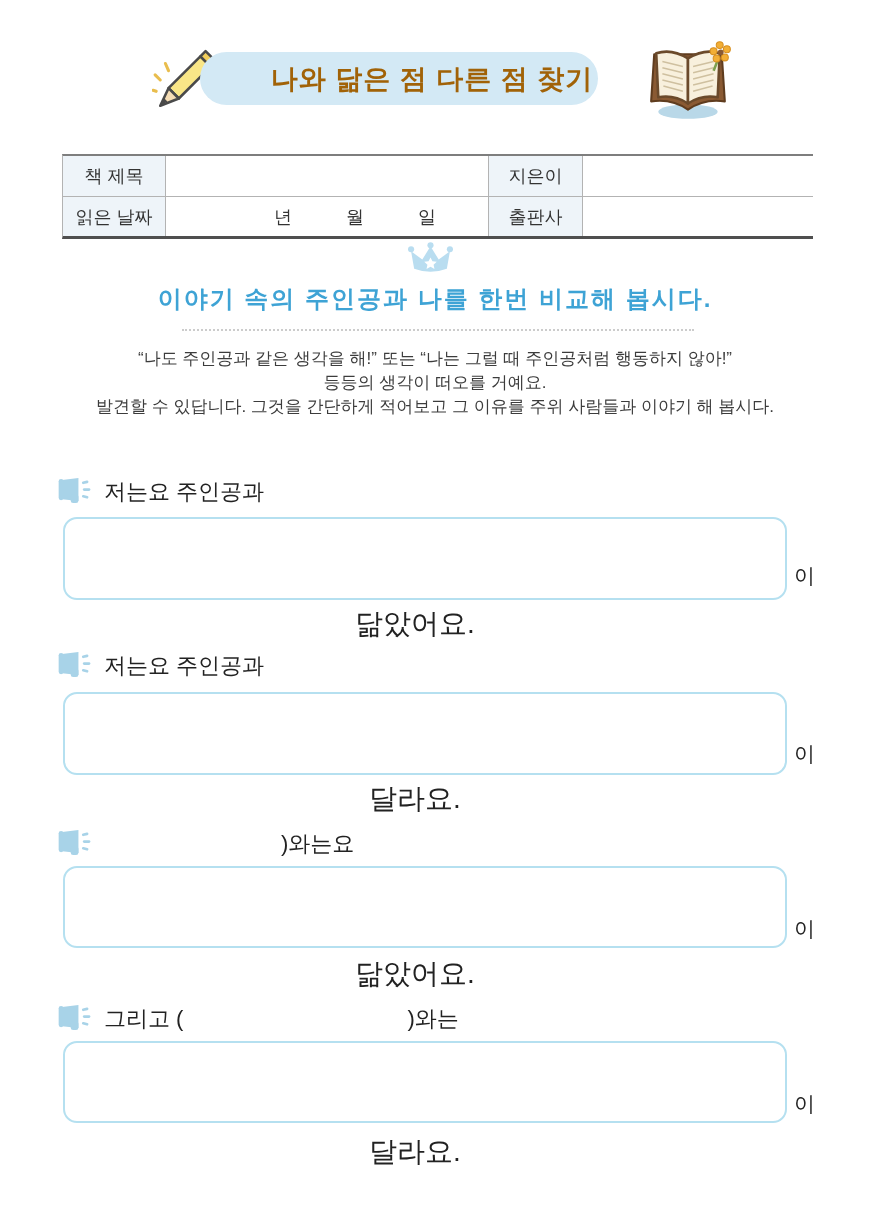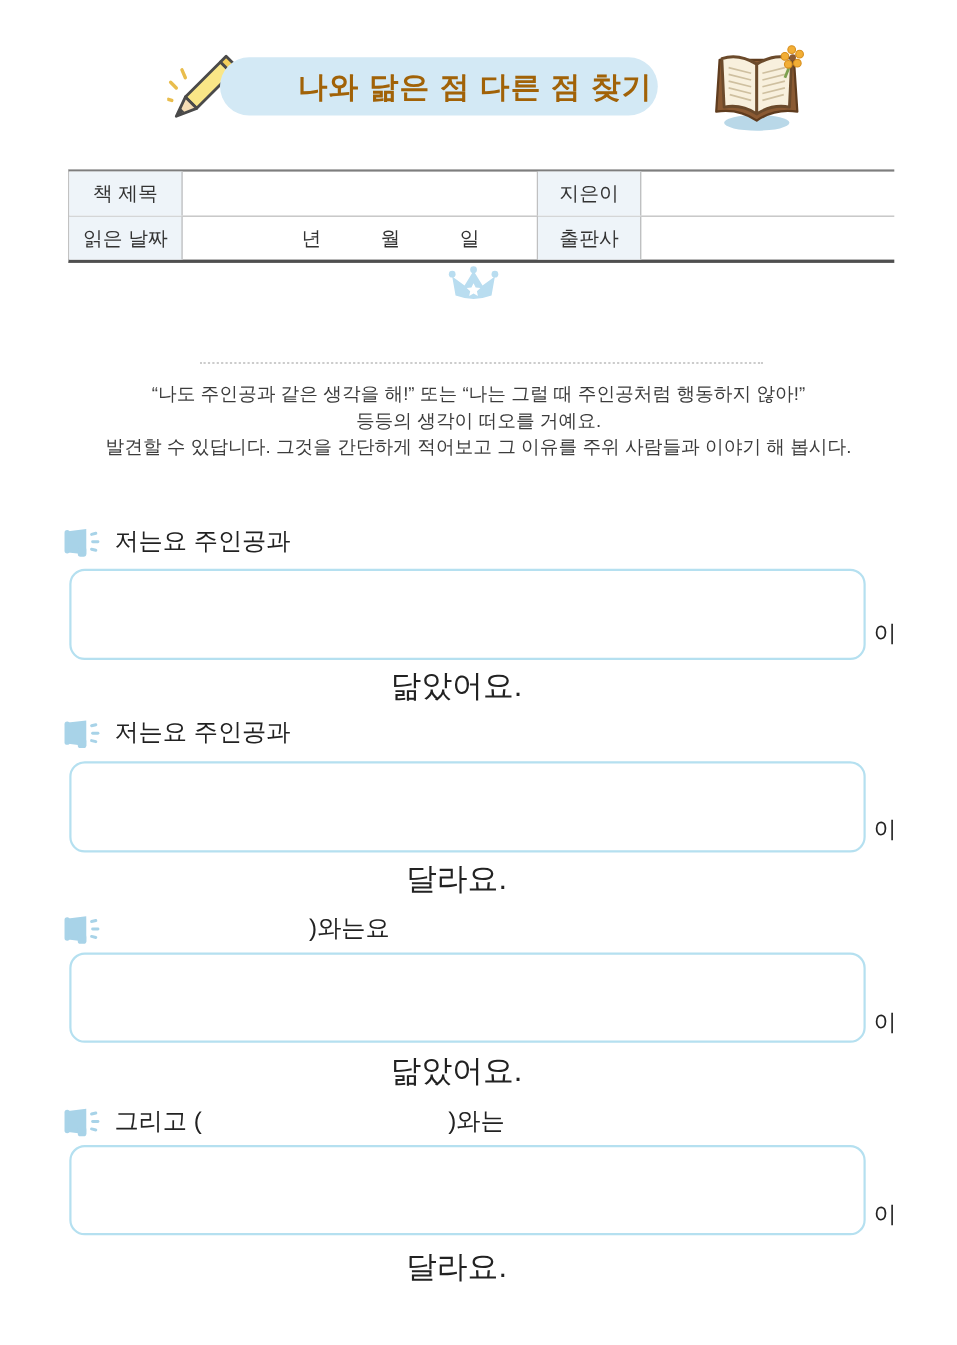--- a/index.html
+++ b/index.html
@@ -27,21 +27,21 @@
 
   
   .crown { position:absolute; left:407px; top:241px; width:47px; height:35px; }
   .subtitle { position:absolute; left:0; top:283px; width:870px; text-align:center;
               font-size:24px; font-weight:bold; color:#3ea3d5; letter-spacing:2px; }
   .dotted-divider { position:absolute; left:182px; top:329px; width:512px; border-top:2px dotted #cccccc; }
   .paragraph { position:absolute; left:0; top:347px; width:870px; text-align:center;
                font-size:17px; line-height:24px; color:#3c3c3c; }
 
   
-  .prompt { position:absolute; left:58px; display:flex; align-items:flex-end; gap:9px;
+  .prompt { position:absolute; left:58px; display:flex; align-items:flex-start; gap:9px;
             font-size:22px; color:#222; white-space:nowrap; }
   .mega { width:37px; height:27px; flex:0 0 auto; }
   .blank { display:inline-block; height:2px; }
   .write-box { position:absolute; left:63px; width:724px; background:#fff;
                border:2.5px solid #b5e0f0; border-radius:14px; }
   .particle { position:absolute; left:794px; font-size:21px; color:#222; }
   .ending { position:absolute; left:63px; width:724px; text-align:center; padding-right:20px;
             font-size:28px; color:#222; }
 
   .s1 .prompt { top:477px; } .s1 .write-box { top:517px; height:83px; } .s1 .particle { top:562px; } .s1 .ending { top:605px; }
@@ -121,20 +121,21 @@
   </div>
 
   <svg class="crown" viewBox="0 0 46 34">
     <circle cx="4" cy="8" r="3" fill="#b9ddf0"></circle>
       <circle cx="23" cy="4" r="3" fill="#b9ddf0"></circle>
       <circle cx="42" cy="8" r="3" fill="#b9ddf0"></circle>
     <path d="M7,27 L4,10 L15,18 L23,5 L31,18 L42,10 L39,27 Q23,33 7,27 Z" fill="#b9ddf0"></path>
     <path d="M23,16 l1.9,3.8 4.2,0.5 -3.1,2.9 0.9,4.1 -3.9,-2.2 -3.9,2.2 0.9,-4.1 -3.1,-2.9 4.2,-0.5 Z" fill="#ffffff"></path>
   </svg>
 
+  <div class="subtitle">이야기 속의 주인공과 나를 한번 비교해 봅시다.</div>
   <div class="dotted-divider"></div>
 
   <div class="paragraph">
     <div>“나도 주인공과 같은 생각을 해!” 또는 “나는 그럴 때 주인공처럼 행동하지 않아!”</div>
     <div>등등의 생각이 떠오를 거예요.</div>
     <div>발견할 수 있답니다.  그것을 간단하게 적어보고 그 이유를 주위 사람들과 이야기 해 봅시다.</div>
   </div>
 
   <div class="section s1">
     <div class="prompt">

